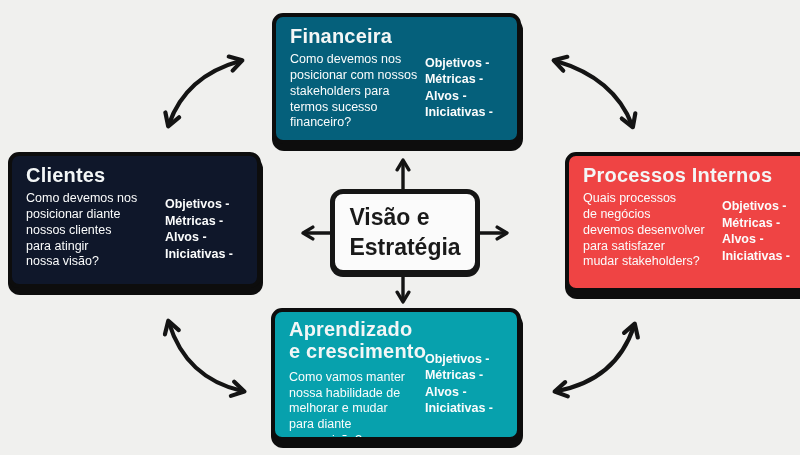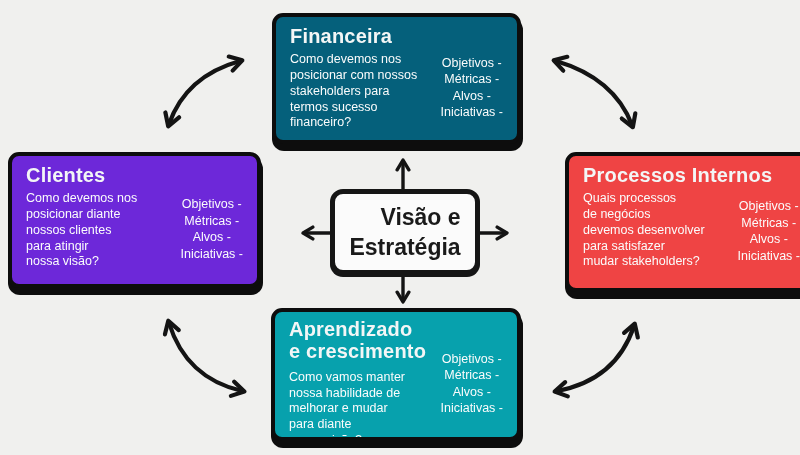--- a/index.html
+++ b/index.html
@@ -41,26 +41,26 @@
   }
   .card-question {
     font-size: 12.5px;
     font-weight: normal;
     line-height: 1.26;
     white-space: pre;
     color: #fbfcfc;
   }
   .card-items {
     position: absolute;
-    right: 14px;
+    right: 24px;
     top: calc(50% + 9px);
     transform: translateY(-50%);
-    text-align: center;
+    text-align: left;
     font-size: 12.5px;
-    font-weight: normal;
+    font-weight: bold;
     line-height: 1.32;
     color: #fbfcfc;
   }
   .card-financeira  { left: 272px; top: 13px;  width: 249px; height: 131px; background: #05607b; }
   .card-clientes    { left: 8px;   top: 152px; width: 253px; height: 136px; background: #f09b17; }
   .card-processos   { left: 537px; top: 152px; width: 253px; height: 140px; background: #fb1543; }
   .card-aprendizado { left: 271px; top: 308px; width: 250px; height: 133px; background: #07a1ad; padding-top: 6px; }
   .card-aprendizado .card-title { margin-bottom: 7px; }
   .center-box {
     position: absolute;
@@ -72,21 +72,21 @@
     box-shadow: 0 2px 0 0 #161616;
     display: flex;
     align-items: center;
     justify-content: center;
   }
   .center-label {
     font-size: 23px;
     font-weight: bold;
     line-height: 1.32;
     color: #1a1a1a;
-    text-align: right;
+    text-align: left;
     white-space: pre;
   }
 </style>
 </head>
 <body>
 
 <div class="stage">
 
   <svg class="arrows-layer" viewBox="0 0 800 455" xmlns="http://www.w3.org/2000/svg">
     <defs>
@@ -114,21 +114,21 @@
 termos sucesso
 financeiro?</div>
     <div class="card-items">
       <div>Objetivos -</div>
       <div>Métricas -</div>
       <div>Alvos -</div>
       <div>Iniciativas -</div>
     </div>
   </div>
 
-  <div class="card card-clientes" style="background-color: #6d28d9;">
+  <div class="card card-clientes" style="background-color: #0f172a;">
     <div class="card-title">Clientes</div>
     <div class="card-question">Como devemos nos
 posicionar diante
 nossos clientes
 para atingir
 nossa visão?</div>
     <div class="card-items">
       <div>Objetivos -</div>
       <div>Métricas -</div>
       <div>Alvos -</div>

